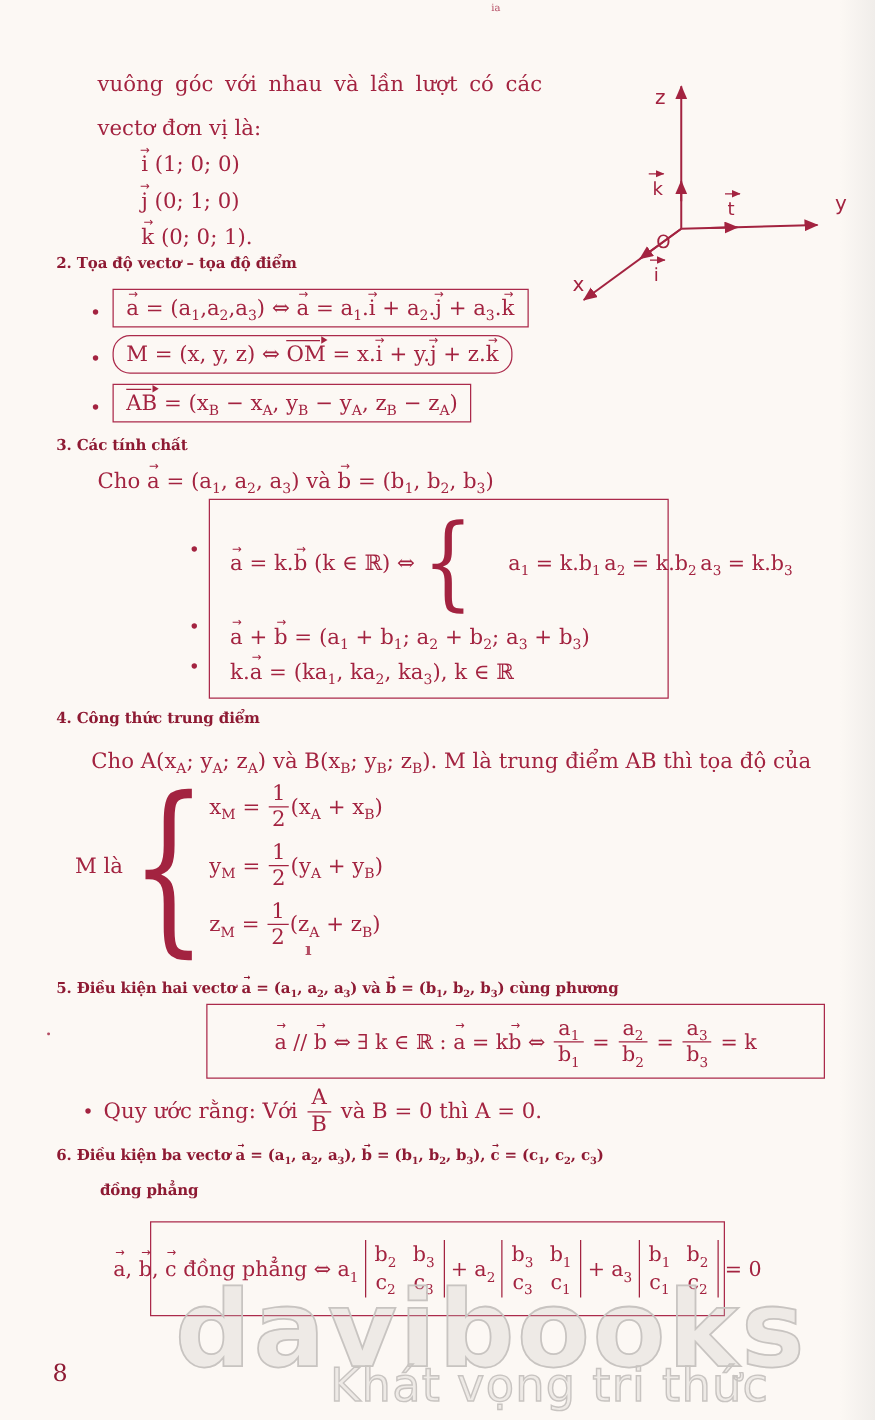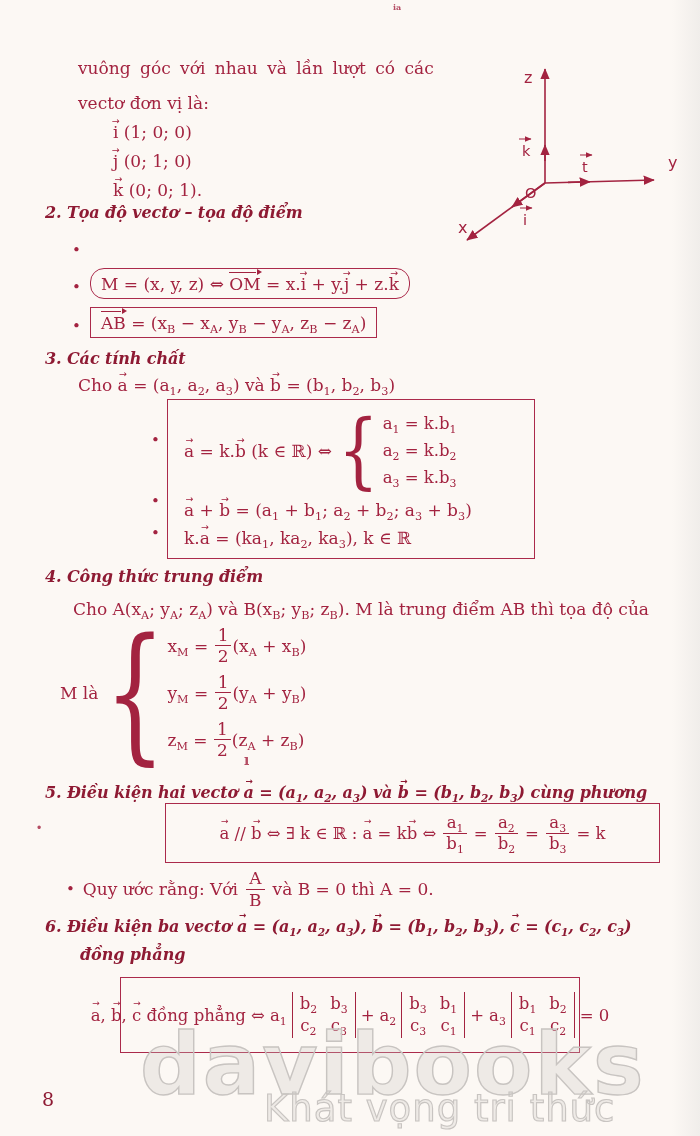--- a/index.html
+++ b/index.html
@@ -12,21 +12,21 @@
   body{background:#888;}
   .page{
     position:relative;width:700px;height:1136px;margin:0 auto;
     background:linear-gradient(to right,#fcf8f4 0%,#fcf8f4 96%,#f0edea 100%);
     font-family:"DejaVu Serif", serif;
     color:var(--ink);
     overflow:hidden;
   }
   .abs{position:absolute;}
   .body-text{font-size:17px;white-space:nowrap;}
-  .h{font-weight:bold;font-style:italic;font-size:16px;white-space:nowrap;color:var(--ink-dark);letter-spacing:-0.1px;}
+  .h{font-weight:bold;font-size:12px;white-space:nowrap;color:var(--ink-dark);letter-spacing:-0.1px;}
   .fbox{display:inline-block;border:1.7px solid var(--box);padding:5px 10px 4px 10px;font-size:17px;white-space:nowrap;}
   .bigbox{border:1.9px solid var(--box);}
   .bullet{font-size:15px;line-height:1;}
   sub{font-size:66%;line-height:0;}
   
   .vec{position:relative;display:inline-block;}
   .vec::after{content:"→";position:absolute;left:55%;top:-0.68em;transform:translateX(-50%);font-size:0.55em;line-height:1;font-family:"DejaVu Sans",sans-serif;}
   
   .vecw{position:relative;display:inline-block;}
   .vecw::before{content:"";position:absolute;left:0;right:5px;top:-0.12em;border-top:1.5px solid currentColor;}
@@ -34,38 +34,38 @@
     border-left:5px solid currentColor;border-top:3.2px solid transparent;border-bottom:3.2px solid transparent;}
   .frac{display:inline-flex;flex-direction:column;align-items:center;vertical-align:middle;line-height:1.18;text-align:center;}
   .frac .num{padding:0 3px;}
   .frac .den{border-top:1.5px solid currentColor;padding:0 3px;}
   .det{display:inline-grid;grid-template-columns:auto auto;column-gap:13px;row-gap:4px;
     border-left:1.6px solid currentColor;border-right:1.6px solid currentColor;
     padding:3px 7px;vertical-align:middle;text-align:center;line-height:1.1;}
   .brace{display:inline-block;line-height:1;font-weight:normal;font-family:"DejaVu Serif",serif;}
   .brace3{font-size:64px;transform:scaleY(1.28);margin:0 4px 0 6px;}
   .brace4{font-size:96px;transform:scaleY(1.55);margin:0 2px 0 6px;}
-  .sys{display:flex;flex-direction:column;gap:3px;font-size:16.5px;}
+  .sys{display:flex;flex-direction:row;gap:3px;font-size:16.5px;margin-left:24px;}
   .sys div{white-space:nowrap;line-height:24px;}
   .s3row{display:flex;align-items:center;white-space:nowrap;}
   .meq{display:flex;align-items:center;height:47px;font-size:17px;white-space:nowrap;}
   .meq .frac{margin:0 1px;}
   .flexrow{display:flex;align-items:center;white-space:nowrap;}
   .wm1{
     font-family:"DejaVu Sans",sans-serif;font-weight:bold;font-size:85px;letter-spacing:2px;
     color:rgba(200,196,193,0.28);-webkit-text-stroke:1.4px var(--wm);line-height:1;
   }
   .wm2{
     font-family:"DejaVu Sans",sans-serif;font-weight:normal;font-size:37px;letter-spacing:1px;
     color:rgba(200,196,193,0.28);-webkit-text-stroke:1.1px var(--wm);line-height:1;
   }
   .pagenum{font-size:19px;color:var(--ink-dark);}
   svg text{fill:var(--ink);font-family:"DejaVu Sans",sans-serif;font-size:16px;}
   svg .lbl{font-size:14.5px;}
-  .artifact{color:var(--ink);opacity:0.8;font-weight:bold;}
+  .artifact{color:var(--ink);opacity:0.8;}
 </style>
 </head>
 <body>
 
 <div class="page">
 
   <span class="abs artifact" style="left:393px;top:2px;font-size:8px;">ia</span>
   <span class="abs artifact" style="left:36px;top:812px;font-size:18px;">.</span>
   <span class="abs artifact" style="left:244px;top:752px;font-size:14px;font-weight:bold;">ı</span>
 
@@ -105,20 +105,21 @@
     <text x="228" y="113">y</text>
     <text x="18" y="178">x</text>
     <text x="82" y="101" class="lbl">k</text>
     <text x="142" y="117" class="lbl">t</text>
     <text x="83" y="170" class="lbl">i</text>
     <text x="85" y="143" class="lbl">O</text>
   </svg>
 
   <div class="abs h" style="left:45px;top:203px;">2. Tọa độ vectơ – tọa độ điểm</div>
   <span class="abs bullet" style="left:72px;top:243px;">•</span>
+  <div class="abs fbox" style="left:90px;top:231px;"><span class="vec">a</span> = (a<sub>1</sub>,a<sub>2</sub>,a<sub>3</sub>) ⇔ <span class="vec">a</span> = a<sub>1</sub>.<span class="vec">i</span> + a<sub>2</sub>.<span class="vec">j</span> + a<sub>3</sub>.<span class="vec">k</span></div>
   <span class="abs bullet" style="left:72px;top:280px;">•</span>
   <div class="abs fbox" style="left:90px;top:268px;border-radius:14px;">M = (x, y, z) ⇔ <span class="vecw">OM</span> = x.<span class="vec">i</span> + y.<span class="vec">j</span> + z.<span class="vec">k</span></div>
   <span class="abs bullet" style="left:72px;top:319px;">•</span>
   <div class="abs fbox" style="left:90px;top:307px;"><span class="vecw">AB</span> = (x<sub>B</sub> − x<sub>A</sub>, y<sub>B</sub> − y<sub>A</sub>, z<sub>B</sub> − z<sub>A</sub>)</div>
 
   <div class="abs h" style="left:45px;top:349px;">3. Các tính chất</div>
   <div class="abs body-text" style="left:78px;top:375px;">Cho <span class="vec">a</span> = (a<sub>1</sub>, a<sub>2</sub>, a<sub>3</sub>) và <span class="vec">b</span> = (b<sub>1</sub>, b<sub>2</sub>, b<sub>3</sub>)</div>
   <span class="abs bullet" style="left:151px;top:433px;">•</span>
   <span class="abs bullet" style="left:151px;top:494px;">•</span>
   <span class="abs bullet" style="left:151px;top:526px;">•</span>

